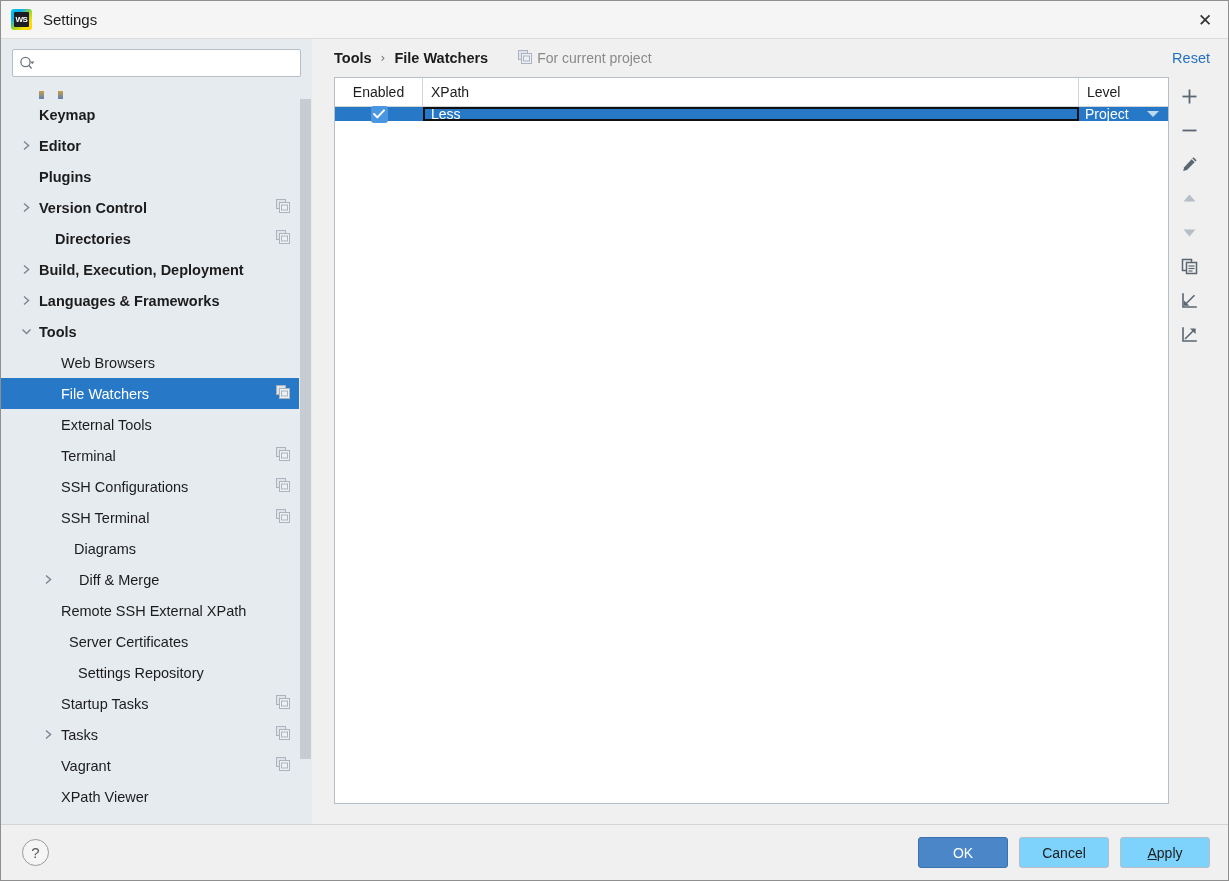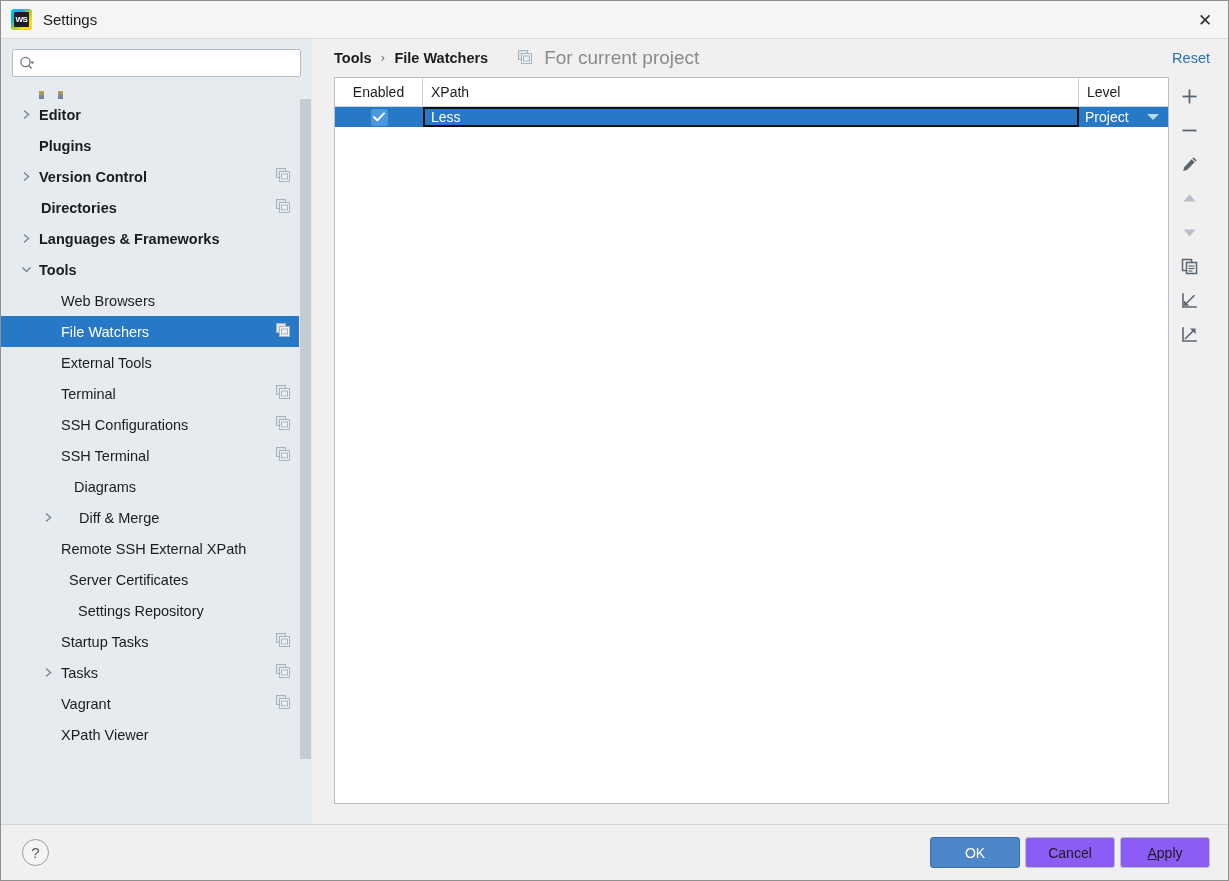--- a/index.html
+++ b/index.html
@@ -114,22 +114,22 @@
     padding: 0 0 0 0;
   }
   .crumbbar {
     height: 38px; min-height: 38px;
     display: flex; align-items: center;
     padding: 0 18px 0 22px;
   }
   .crumb { font-size: 14.5px; font-weight: bold; color: #1c1c1c; }
   .crumb-sep { margin: 0 9px; color: #6d6d6d; font-size: 12px; font-family: "DejaVu Sans", sans-serif; }
   .crumb-note {
-    margin-left: 30px; display: flex; align-items: center; gap: 12px;
-    font-size: 19px; color: #8a8a8a;
+    margin-left: 30px; display: flex; align-items: center; gap: 5px;
+    font-size: 14px; color: #8a8a8a;
   }
   .reset-link {
     margin-left: auto; font-size: 14.5px; color: #2470c0; cursor: pointer;
   }
 
   .panel {
     flex: 1; display: flex; min-height: 0;
     margin: 0 18px 0 22px;
   }
   .table-wrap {
@@ -140,21 +140,21 @@
   .thead { display: flex; height: 18px; min-height: 29px; background: #fff; border-bottom: 1px solid #cfd4d9; }
   .th {
     display: flex; align-items: center; padding: 0 8px;
     font-size: 14px; color: #1c1c1c;
     border-right: 1px solid #cfd4d9;
   }
   .th.c-enabled { width: 88px; min-width: 88px; justify-content: center; }
   .th.c-name { flex: 1; }
   .th.c-level { width: 89px; min-width: 89px; border-right: none; }
   .tbody { flex: 1; position: relative; }
-  .trow { display: flex; height: 20px; }
+  .trow { display: flex; height: 14px; }
   .trow.selected { background: #2878c8; }
   .td { display: flex; align-items: center; padding: 0 6px; font-size: 14px; color: #1c1c1c; }
   .td.c-enabled { width: 88px; min-width: 88px; justify-content: center; }
   .td.c-name {
     flex: 1; min-width: 0;
     border: 2px solid #101010; background: transparent;
     color: #fff; padding-left: 6px;
   }
   .td.c-level {
     width: 89px; min-width: 89px; color: #fff;
@@ -191,27 +191,27 @@
     display: flex; align-items: center;
     padding: 0 18px 0 18px;
   }
   .help-btn {
     width: 27px; height: 27px; border-radius: 50%;
     border: 1px solid #9a9a9a; color: #5a5a5a;
     display: flex; align-items: center; justify-content: center;
     font-size: 15px; cursor: pointer; background: #f5f5f5;
     margin-left: 3px;
   }
-  .btns { margin-left: auto; display: flex; gap: 5px; border-radius: 12px; }
+  .btns { margin-left: auto; display: flex; gap: 11px; border-radius: 12px; }
   .btn {
     min-width: 90px; height: 31px; padding: 0 16px;
     font-size: 14px; font-family: "Liberation Sans", sans-serif;
     border-radius: 3px; cursor: pointer;
     display: flex; align-items: center; justify-content: center;
-    background: #8b5cf6; border: 1px solid #b6bec7; color: #1c1c1c;
+    background: #7dd3fc; border: 1px solid #b6bec7; color: #1c1c1c;
   }
   .btn.primary {
     background: #4a86c8; border: 1px solid #3b72ad; color: #fff;
   }
   .btn u { text-decoration: underline; }
 </style>
 </head>
 <body>
 
 <div class="window">
@@ -244,20 +244,25 @@
         <div class="tree-clip">
           <div class="tree-row clipped">
             <div class="dots">
                 <i></i>
                 <i></i>
               </div>
           </div>
           <div id="tree-rows">
               <div class="tree-row">
                 <div style="width: 18px; min-width: 18px;"></div>
+                <div class="arrow none"></div>
+                <span class="tree-label bold" style="margin-left: 6px;">Keymap</span>
+              </div>
+              <div class="tree-row">
+                <div style="width: 18px; min-width: 18px;"></div>
                 <div class="arrow">
                   <svg width="9" height="11" viewBox="0 0 9 11">
                     <polyline points="2,1.5 6.6,5.5 2,9.5" fill="none" stroke="#7b8591" stroke-width="1.4"></polyline>
                   </svg>
                 </div>
                 <span class="tree-label bold" style="margin-left: 6px;">Editor</span>
               </div>
               <div class="tree-row">
                 <div style="width: 18px; min-width: 18px;"></div>
                 <div class="arrow none"></div>
@@ -273,26 +278,35 @@
                 <span class="tree-label bold" style="margin-left: 6px;">Version Control</span>
                 <span class="copy-ico"><svg width="14" height="14" viewBox="0 0 14 14">
                     <rect x="0.5" y="0.5" width="9" height="9" fill="#dfe4ea" stroke="#aab3be"></rect>
                     <rect x="3.5" y="3.5" width="10" height="10" fill="#eef1f4" stroke="#aab3be"></rect>
                     <rect x="5.5" y="6" width="6" height="5" fill="none" stroke="#aab3be"></rect>
                   </svg></span>
               </div>
               <div class="tree-row">
                 <div style="width: 18px; min-width: 18px;"></div>
                 <div class="arrow none"></div>
-                <span class="tree-label bold" style="margin-left: 8px;">Directories</span>
-                <span class="copy-ico"><svg width="14" height="14" viewBox="0 0 14 14">
-                    <rect x="0.5" y="0.5" width="9" height="9" fill="#dfe4ea" stroke="#aab3be"></rect>
-                    <rect x="3.5" y="3.5" width="10" height="10" fill="#eef1f4" stroke="#aab3be"></rect>
-                    <rect x="5.5" y="6" width="6" height="5" fill="none" stroke="#aab3be"></rect>
-                  </svg></span>
+                <span class="tree-label bold" style="margin-left: 22px;">Directories</span>
+                <span class="copy-ico"><svg width="14" height="14" viewBox="0 0 14 14">
+                    <rect x="0.5" y="0.5" width="9" height="9" fill="#dfe4ea" stroke="#aab3be"></rect>
+                    <rect x="3.5" y="3.5" width="10" height="10" fill="#eef1f4" stroke="#aab3be"></rect>
+                    <rect x="5.5" y="6" width="6" height="5" fill="none" stroke="#aab3be"></rect>
+                  </svg></span>
+              </div>
+              <div class="tree-row">
+                <div style="width: 18px; min-width: 18px;"></div>
+                <div class="arrow">
+                  <svg width="9" height="11" viewBox="0 0 9 11">
+                    <polyline points="2,1.5 6.6,5.5 2,9.5" fill="none" stroke="#7b8591" stroke-width="1.4"></polyline>
+                  </svg>
+                </div>
+                <span class="tree-label bold" style="margin-left: 6px;">Build, Execution, Deployment</span>
               </div>
               <div class="tree-row">
                 <div style="width: 18px; min-width: 18px;"></div>
                 <div class="arrow">
                   <svg width="9" height="11" viewBox="0 0 9 11">
                     <polyline points="2,1.5 6.6,5.5 2,9.5" fill="none" stroke="#7b8591" stroke-width="1.4"></polyline>
                   </svg>
                 </div>
                 <span class="tree-label bold" style="margin-left: 6px;">Languages &amp; Frameworks</span>
               </div>

